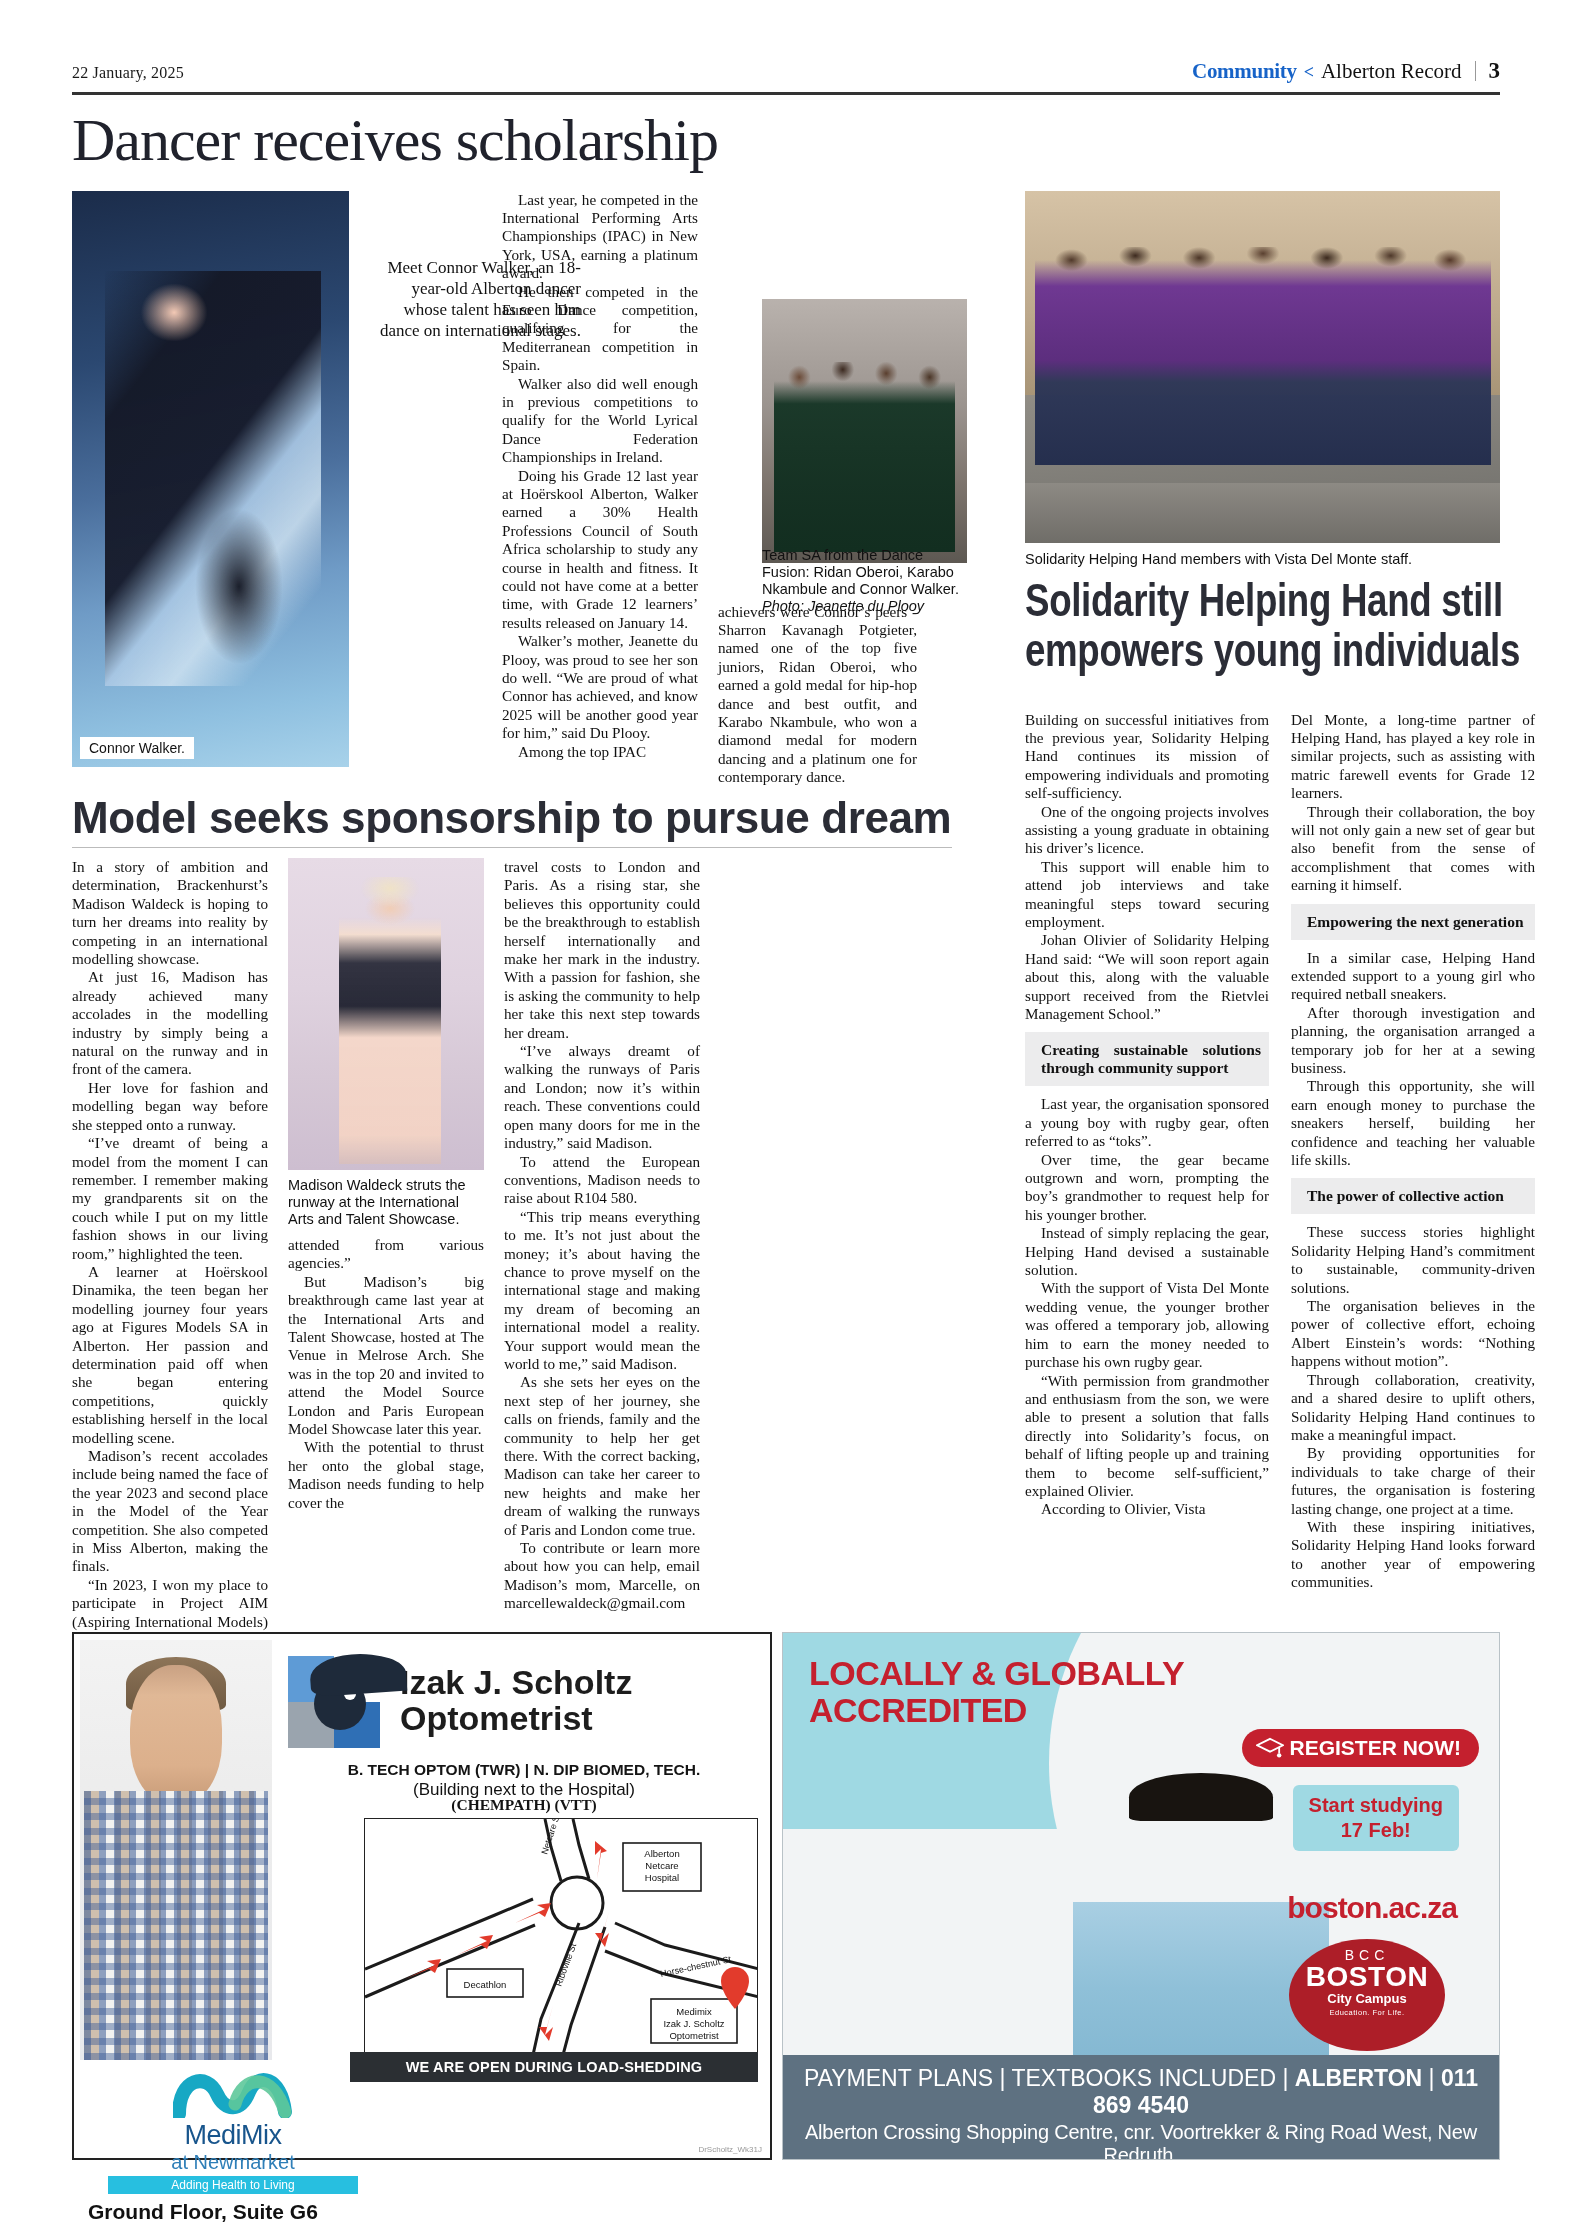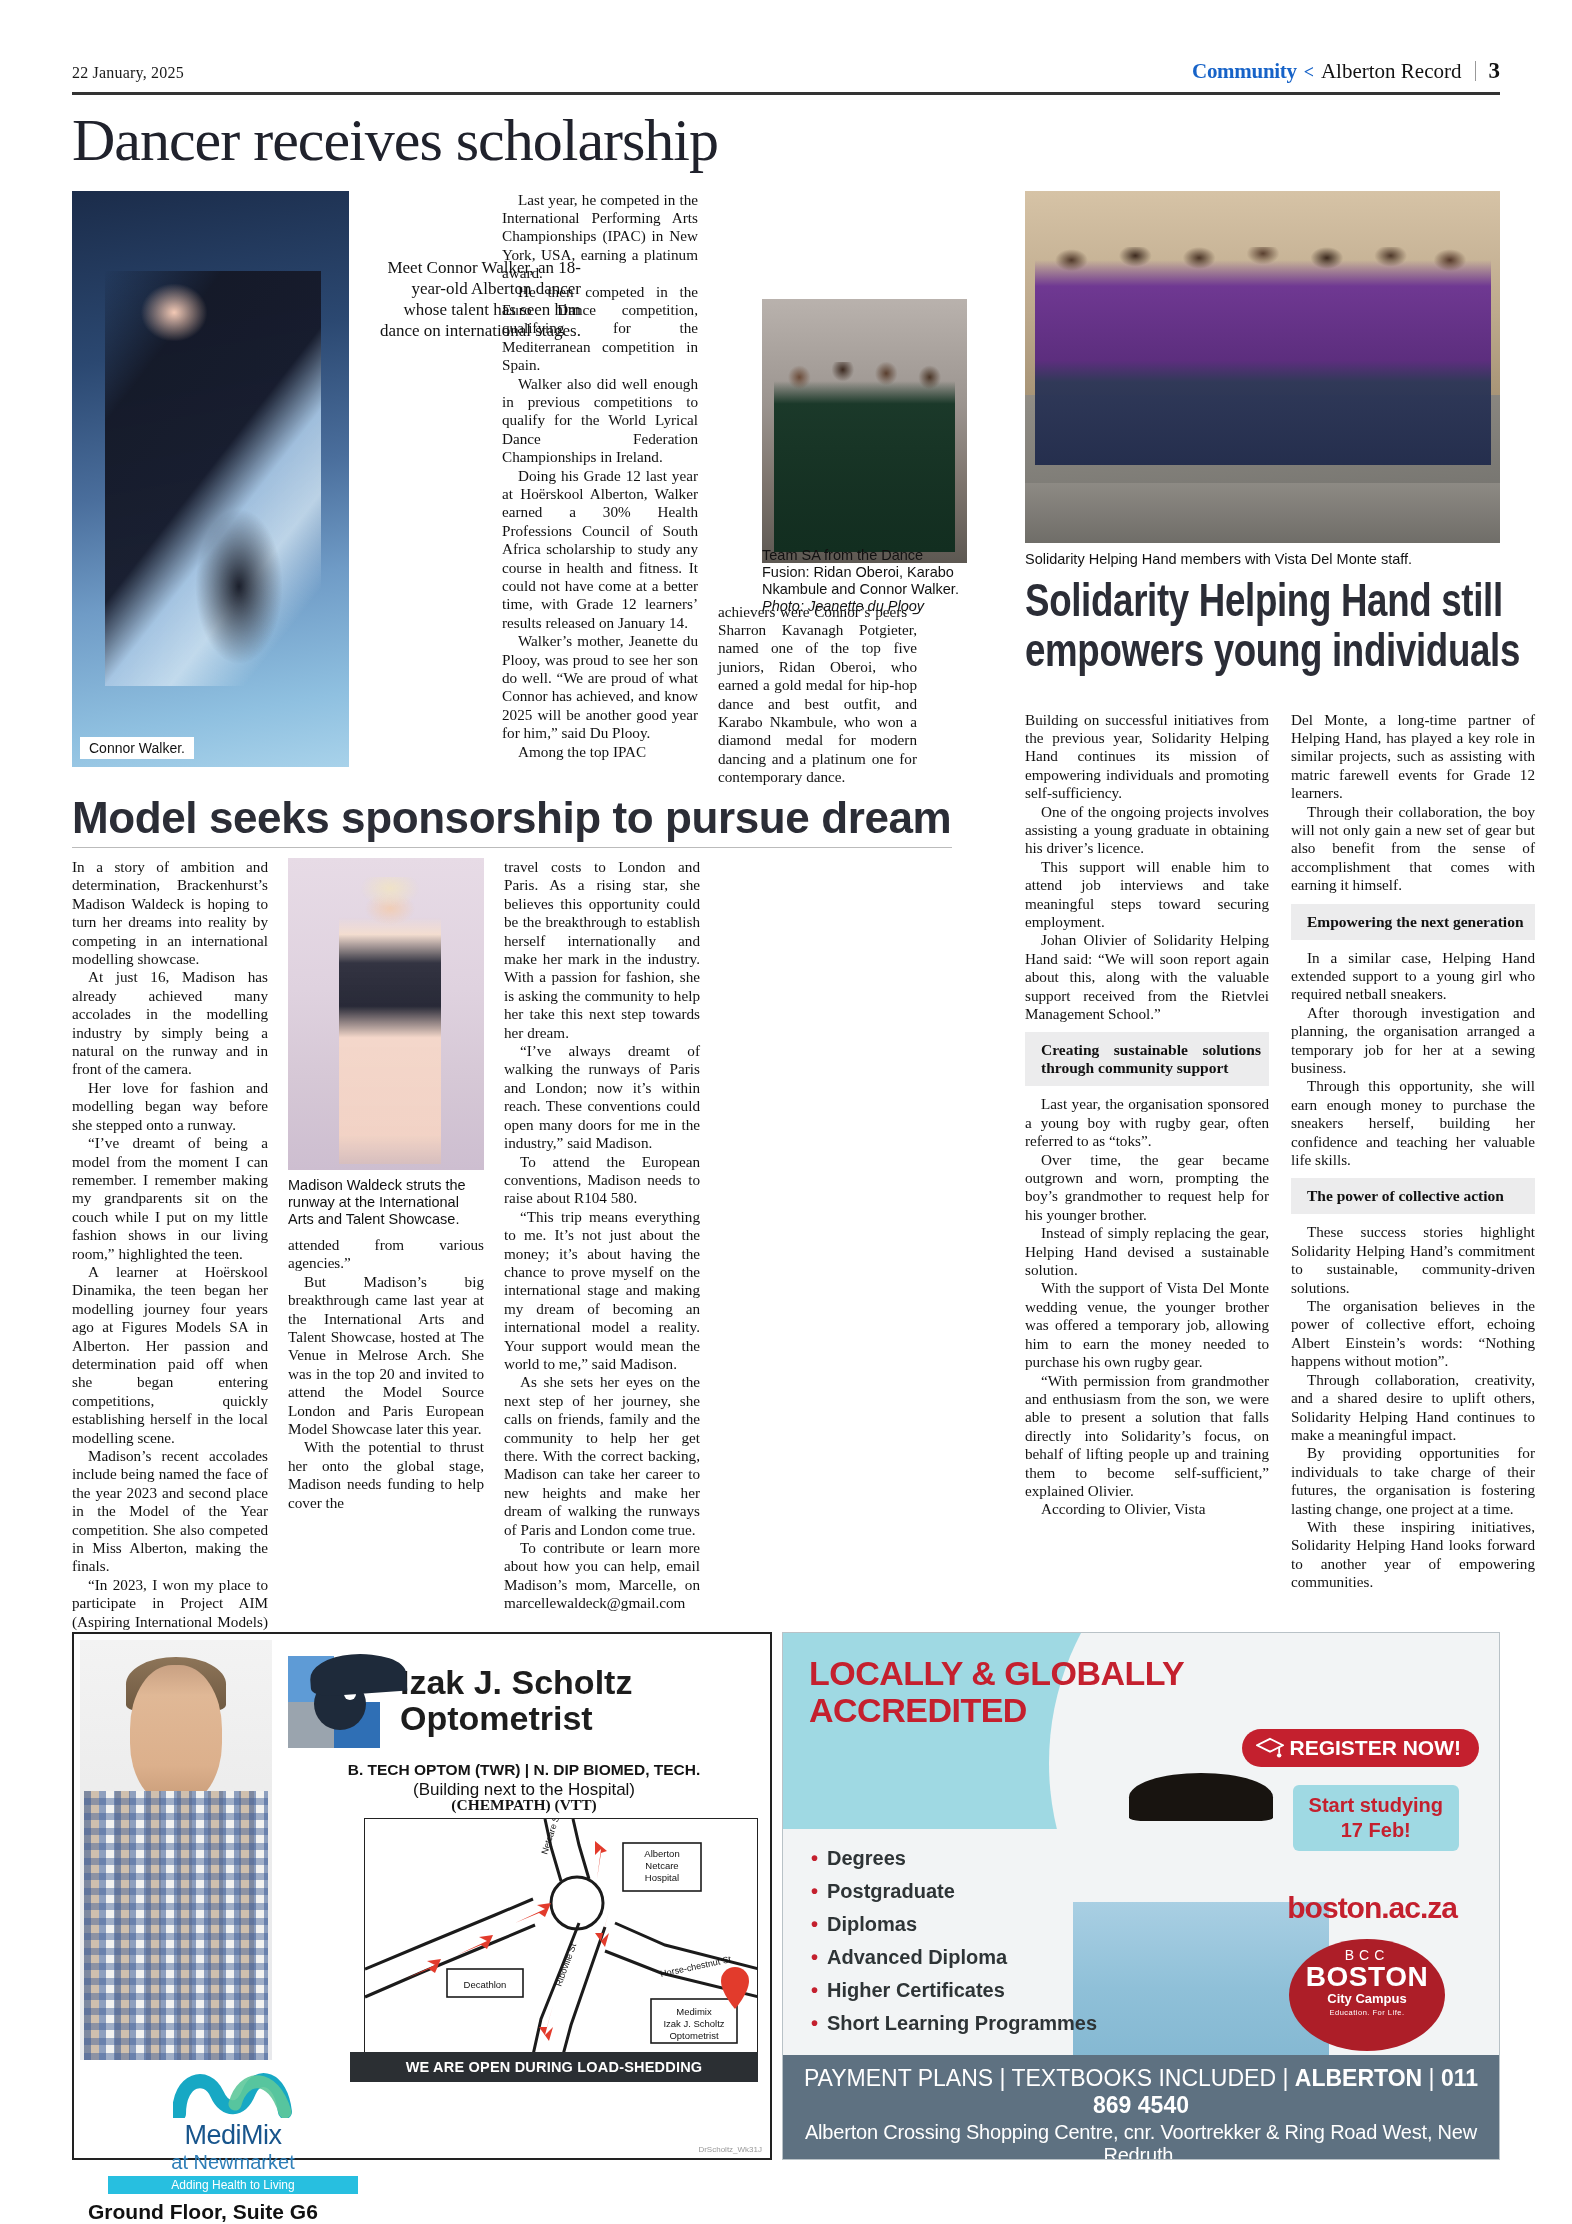--- a/index.html
+++ b/index.html
@@ -487,40 +487,20 @@
 
     <div class="ad-boston">
       <div class="bo-top"></div>
       <div class="bo-mid"></div>
 
       <div class="bo-head">
         <div>LOCALLY &amp; GLOBALLY</div>
         <div>ACCREDITED</div>
       </div>
 
-      <ul class="bo-list">
-        <li>
-            <span>Degrees</span>
-          </li>
-        <li>
-            <span>Postgraduate</span>
-          </li>
-        <li>
-            <span>Diplomas</span>
-          </li>
-        <li>
-            <span>Advanced Diploma</span>
-          </li>
-        <li>
-            <span>Higher Certificates</span>
-          </li>
-        <li>
-            <span>Short Learning Programmes</span>
-          </li>
-      </ul>
 
       <div class="bo-person">
         <div class="hair"></div>
         <div class="face"></div>
         <div class="shirt"></div>
       </div>
 
       <div class="bo-reg">
         <svg class="bo-cap-ic" viewBox="0 0 30 24">
           <polygon points="15,2 29,9 15,16 1,9" fill="none" stroke="#fff" stroke-width="2"></polygon>

